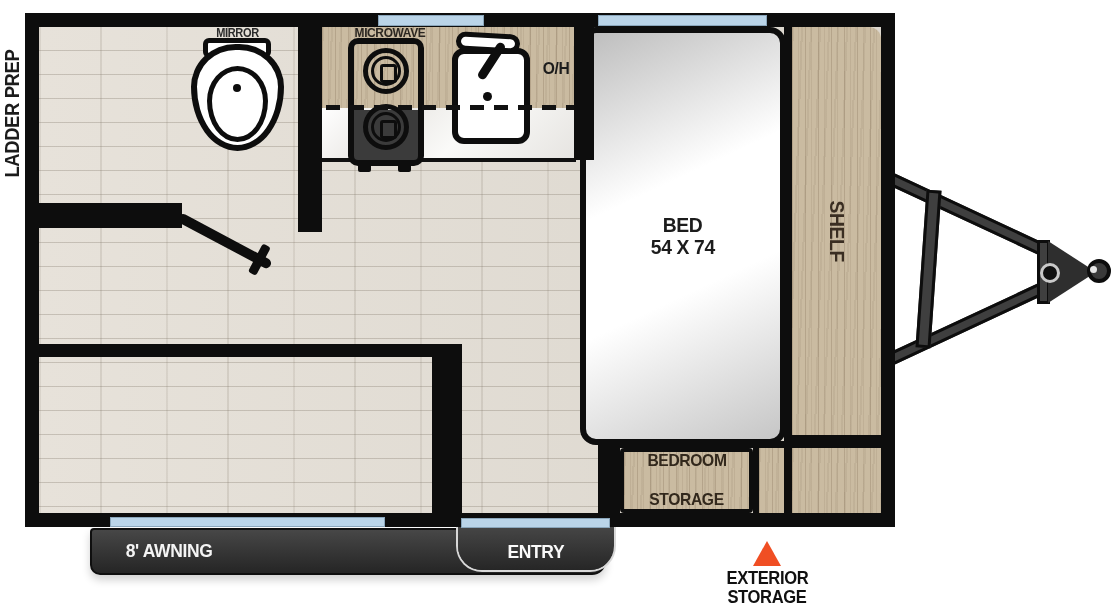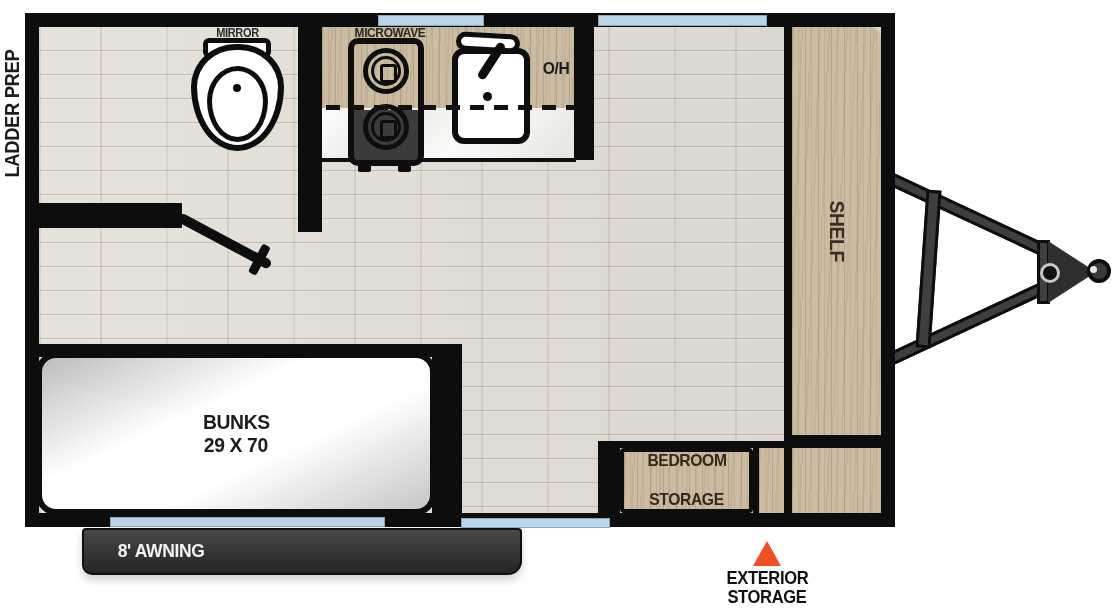--- a/index.html
+++ b/index.html
@@ -74,25 +74,25 @@
   <div class="abs" style="left:207px;top:66px;width:61px;height:76px;border:5px solid #0d0d0d;box-sizing:border-box;
               border-radius:50% 50% 50% 50% / 46% 46% 54% 54%;z-index:10;"></div>
   <div class="abs" style="left:233px;top:84px;width:8px;height:8px;background:#0d0d0d;border-radius:50%;z-index:11;"></div>
 
   <div class="abs" style="left:178px;top:214px;width:104px;height:10px;background:#0d0d0d;border-radius:5px;
               transform-origin:5px 5px;transform:rotate(28deg);z-index:14;">
     <div class="abs" style="right:8px;top:-11px;width:9px;height:32px;background:#0d0d0d;border-radius:3px;"></div>
   </div>
 
 
-  <div class="mattress" style="left:36px;top:352px;width:400px;height:163px;box-sizing:border-box;flex-direction:column;">
-    <span class="lbl" style="font-size:21px;">BUNKS</span>
-    <span class="lbl" style="font-size:21px;">29 X 70</span>
+
+  <div class="mattress" style="left:580px;top:27px;width:206px;height:418px;box-sizing:border-box;flex-direction:column;border-radius:16px;">
+    <span class="lbl" style="font-size:21px;">BED</span>
+    <span class="lbl" style="font-size:21px;">54 X 74</span>
   </div>
-
 
   <div class="abs wood" style="left:792px;top:27px;width:89px;height:408px;border-radius:0 12px 0 0;z-index:11;display:flex;align-items:center;justify-content:center;">
     <span class="lbl" style="font-size:21px;color:#3a2e22;transform:rotate(90deg) scaleX(0.92);">SHELF</span>
   </div>
 
   <div class="abs wood" style="left:620px;top:448px;width:133px;height:65px;border:4px solid #0d0d0d;border-radius:4px;box-sizing:border-box;z-index:12;
               display:flex;flex-direction:column;align-items:center;justify-content:space-between;">
     <span class="lbl" style="font-size:17px;color:#32281c;">BEDROOM</span>
     <span class="lbl" style="font-size:17px;color:#32281c;">STORAGE</span>
   </div>
@@ -112,24 +112,29 @@
   <div class="wall" style="left:598px;top:441px;width:22px;height:72px;"></div>
   <div class="wall" style="left:598px;top:441px;width:283px;height:7px;"></div>
   <div class="wall" style="left:786px;top:435px;width:95px;height:13px;"></div>
   <div class="wall" style="left:784px;top:27px;width:8px;height:486px;"></div>
 
   <div class="win" style="left:378px;top:15px;width:104px;height:9px;"></div>
   <div class="win" style="left:598px;top:15px;width:167px;height:9px;"></div>
   <div class="win" style="left:110px;top:517px;width:273px;height:8px;"></div>
   <div class="win" style="left:461px;top:518px;width:147px;height:8px;"></div>
 
-  <div class="abs" style="left:82px;top:528px;width:440px;height:47px;z-index:20;border-radius:4px 4px 14px 10px;
+  <div class="abs" style="left:90px;top:528px;width:516px;height:47px;z-index:20;border-radius:4px 4px 14px 10px;
               background:linear-gradient(#474747,#252525);border:2px solid #0f0f0f;box-sizing:border-box;
               display:flex;align-items:center;box-shadow:0 5px 8px rgba(0,0,0,0.18);">
     <span class="lbl" style="font-size:19px;color:#f4f4f4;margin-left:30px;">8' AWNING</span>
+  </div>
+  <div class="abs" style="left:458px;top:521px;width:156px;height:49px;z-index:22;border-radius:0 0 24px 24px;
+              background:linear-gradient(#4a4a4a,#262626);box-shadow:0 0 0 2px #d8d8d8;
+              display:flex;align-items:flex-end;justify-content:center;">
+    <span class="lbl" style="font-size:19px;color:#fafafa;margin-bottom:8px;">ENTRY</span>
   </div>
 
   <div class="abs" style="left:753px;top:541px;width:0;height:0;border-left:14px solid transparent;border-right:14px solid transparent;
               border-bottom:25px solid #f04e23;z-index:25;"></div>
   <div class="abs" style="left:700px;top:569px;width:134px;z-index:25;display:flex;flex-direction:column;align-items:center;">
     <span class="lbl" style="font-size:18px;color:#101010;">EXTERIOR</span>
     <span class="lbl" style="font-size:18px;color:#101010;">STORAGE</span>
   </div>
 
   <div class="abs" style="left:-2px;top:14px;width:28px;height:200px;z-index:25;display:flex;align-items:center;justify-content:center;">

